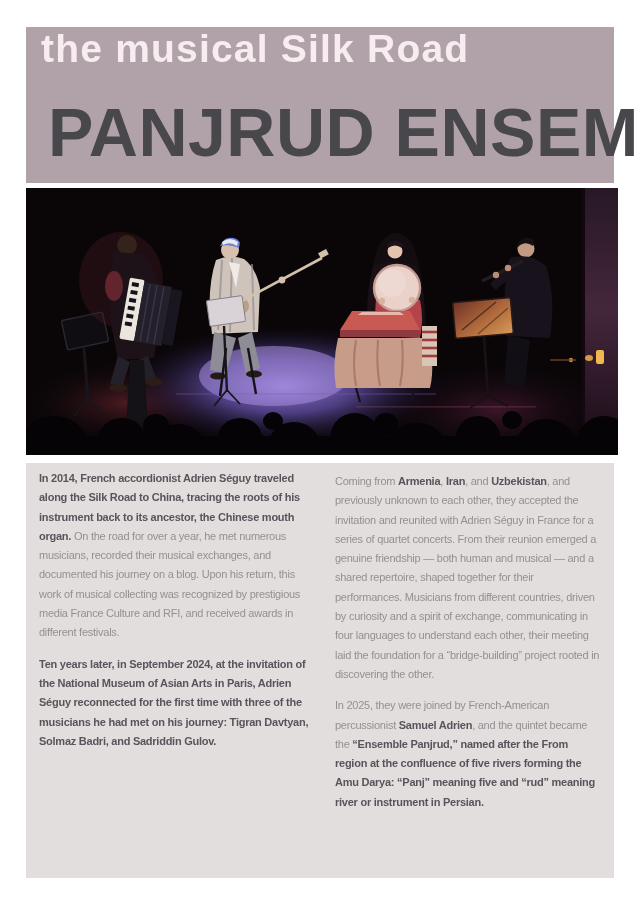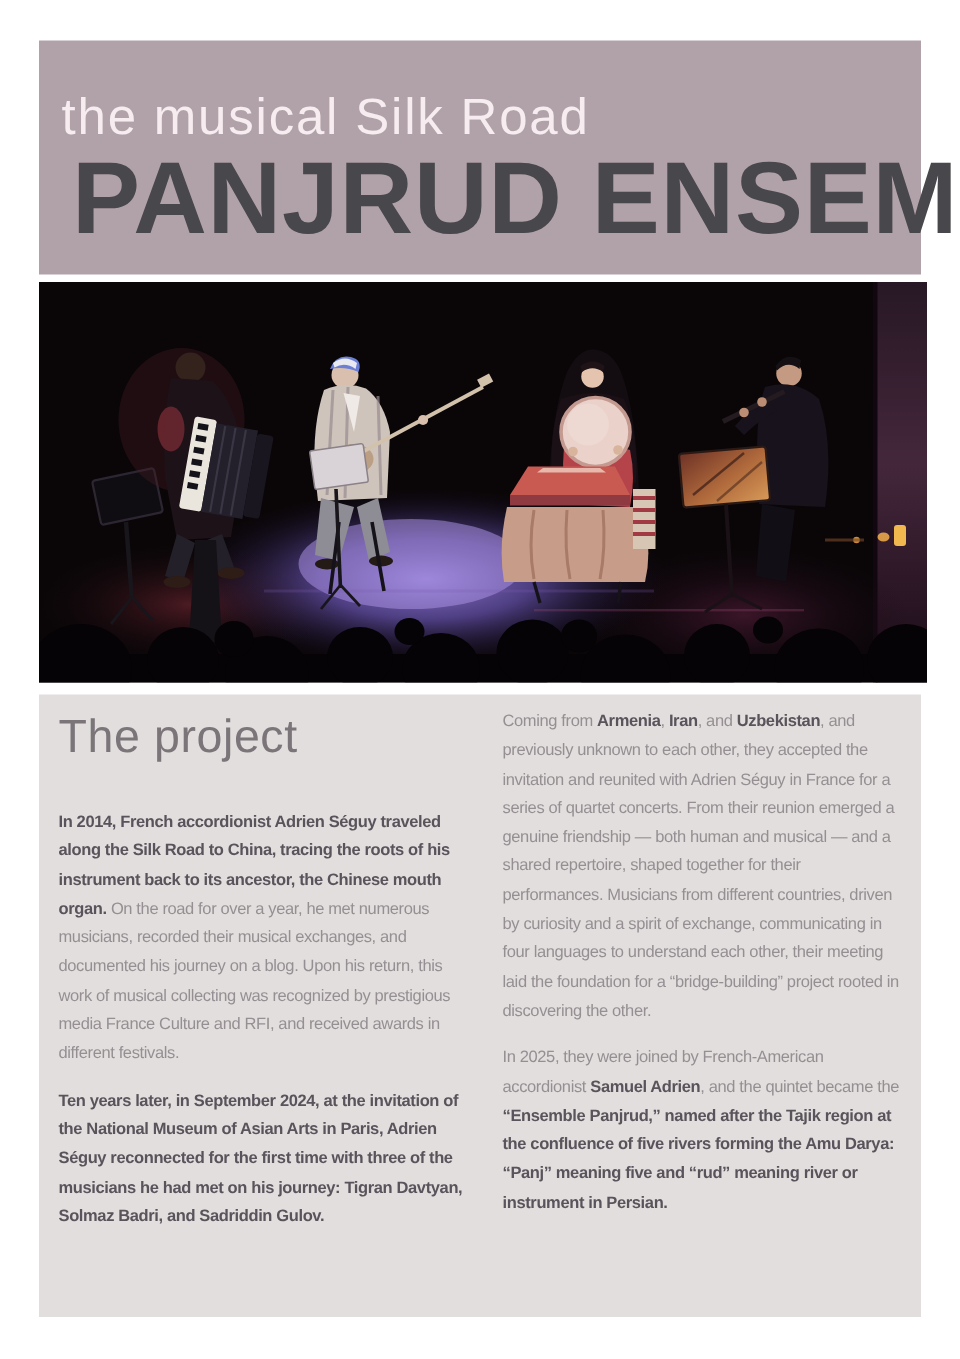--- a/index.html
+++ b/index.html
@@ -10,22 +10,22 @@
     font-family:"Liberation Sans", sans-serif;
     overflow:hidden;
   }
   
   .header-band{
     position:absolute;left:26px;top:27px;width:588px;height:156px;
     background:var(--header-bg,#b1a2a9);
     padding:0;box-sizing:border-box;
   }
   .header-subtitle{
-    position:absolute;left:15px;top:32px;
-    font-size:34px;font-weight:400;letter-spacing:1.2px;
+    position:absolute;left:15px;top:0;
+    font-size:39px;font-weight:700;letter-spacing:1.2px;
     color:var(--subtitle-color,#f7edf0);
     white-space:nowrap;
   }
   .header-title{
     position:absolute;left:22px;top:66px;
     font-size:68px;font-weight:700;letter-spacing:0.5px;
     color:var(--title-color,#48474b);
     white-space:nowrap;
   }
   
@@ -241,23 +241,22 @@
         <ellipse cx="130" cy="238" rx="13" ry="12"></ellipse>
         <ellipse cx="247" cy="233" rx="10" ry="9"></ellipse>
         <ellipse cx="360" cy="236" rx="12" ry="11"></ellipse>
         <ellipse cx="486" cy="232" rx="10" ry="9"></ellipse>
       </g>
     </svg>
   </div>
 
   <div class="text-panel">
     <div class="col-left">
-      <h2 class="project-heading">The project</h2>
       <p><span class="b">In 2014, French accordionist Adrien Séguy traveled along the Silk Road to China, tracing the roots of his instrument back to its ancestor, the Chinese mouth organ.</span><span> On the road for over a year, he met numerous musicians, recorded their musical exchanges, and documented his journey on a blog. Upon his return, this work of musical collecting was recognized by prestigious media France Culture and RFI, and received awards in different festivals.</span></p>
       <p><span class="b">Ten years later, in September 2024, at the invitation of the National Museum of Asian Arts in Paris, Adrien Séguy reconnected for the first time with three of the musicians he had met on his journey: Tigran Davtyan, Solmaz Badri, and Sadriddin Gulov.</span></p>
     </div>
     <div class="col-right">
       <p><span>Coming from </span><span class="b">Armenia</span><span>, </span><span class="b">Iran</span><span>, and </span><span class="b">Uzbekistan</span><span>, and previously unknown to each other, they accepted the invitation and reunited with Adrien Séguy in France for a series of quartet concerts. From their reunion emerged a genuine friendship — both human and musical — and a shared repertoire, shaped together for their performances. Musicians from different countries, driven by curiosity and a spirit of exchange, communicating in four languages to understand each other, their meeting laid the foundation for a “bridge-building” project rooted in discovering the other.</span></p>
-      <p><span>In 2025, they were joined by French-American accordionist </span><span class="b">Samuel Adrien</span><span>, and the quintet became the </span><span class="b">“Ensemble Panjrud,” named after the Tajik region at the confluence of five rivers forming the Amu Darya: “Panj” meaning five and “rud” meaning river or instrument in Persian.</span></p>
+      <p><span>In 2025, they were joined by French-American percussionist </span><span class="b">Samuel Adrien</span><span>, and the quintet became the </span><span class="b">“Ensemble Panjrud,” named after the From region at the confluence of five rivers forming the Amu Darya: “Panj” meaning five and “rud” meaning river or instrument in Persian.</span></p>
     </div>
   </div>
 
 </div>
 
 </body></html>

